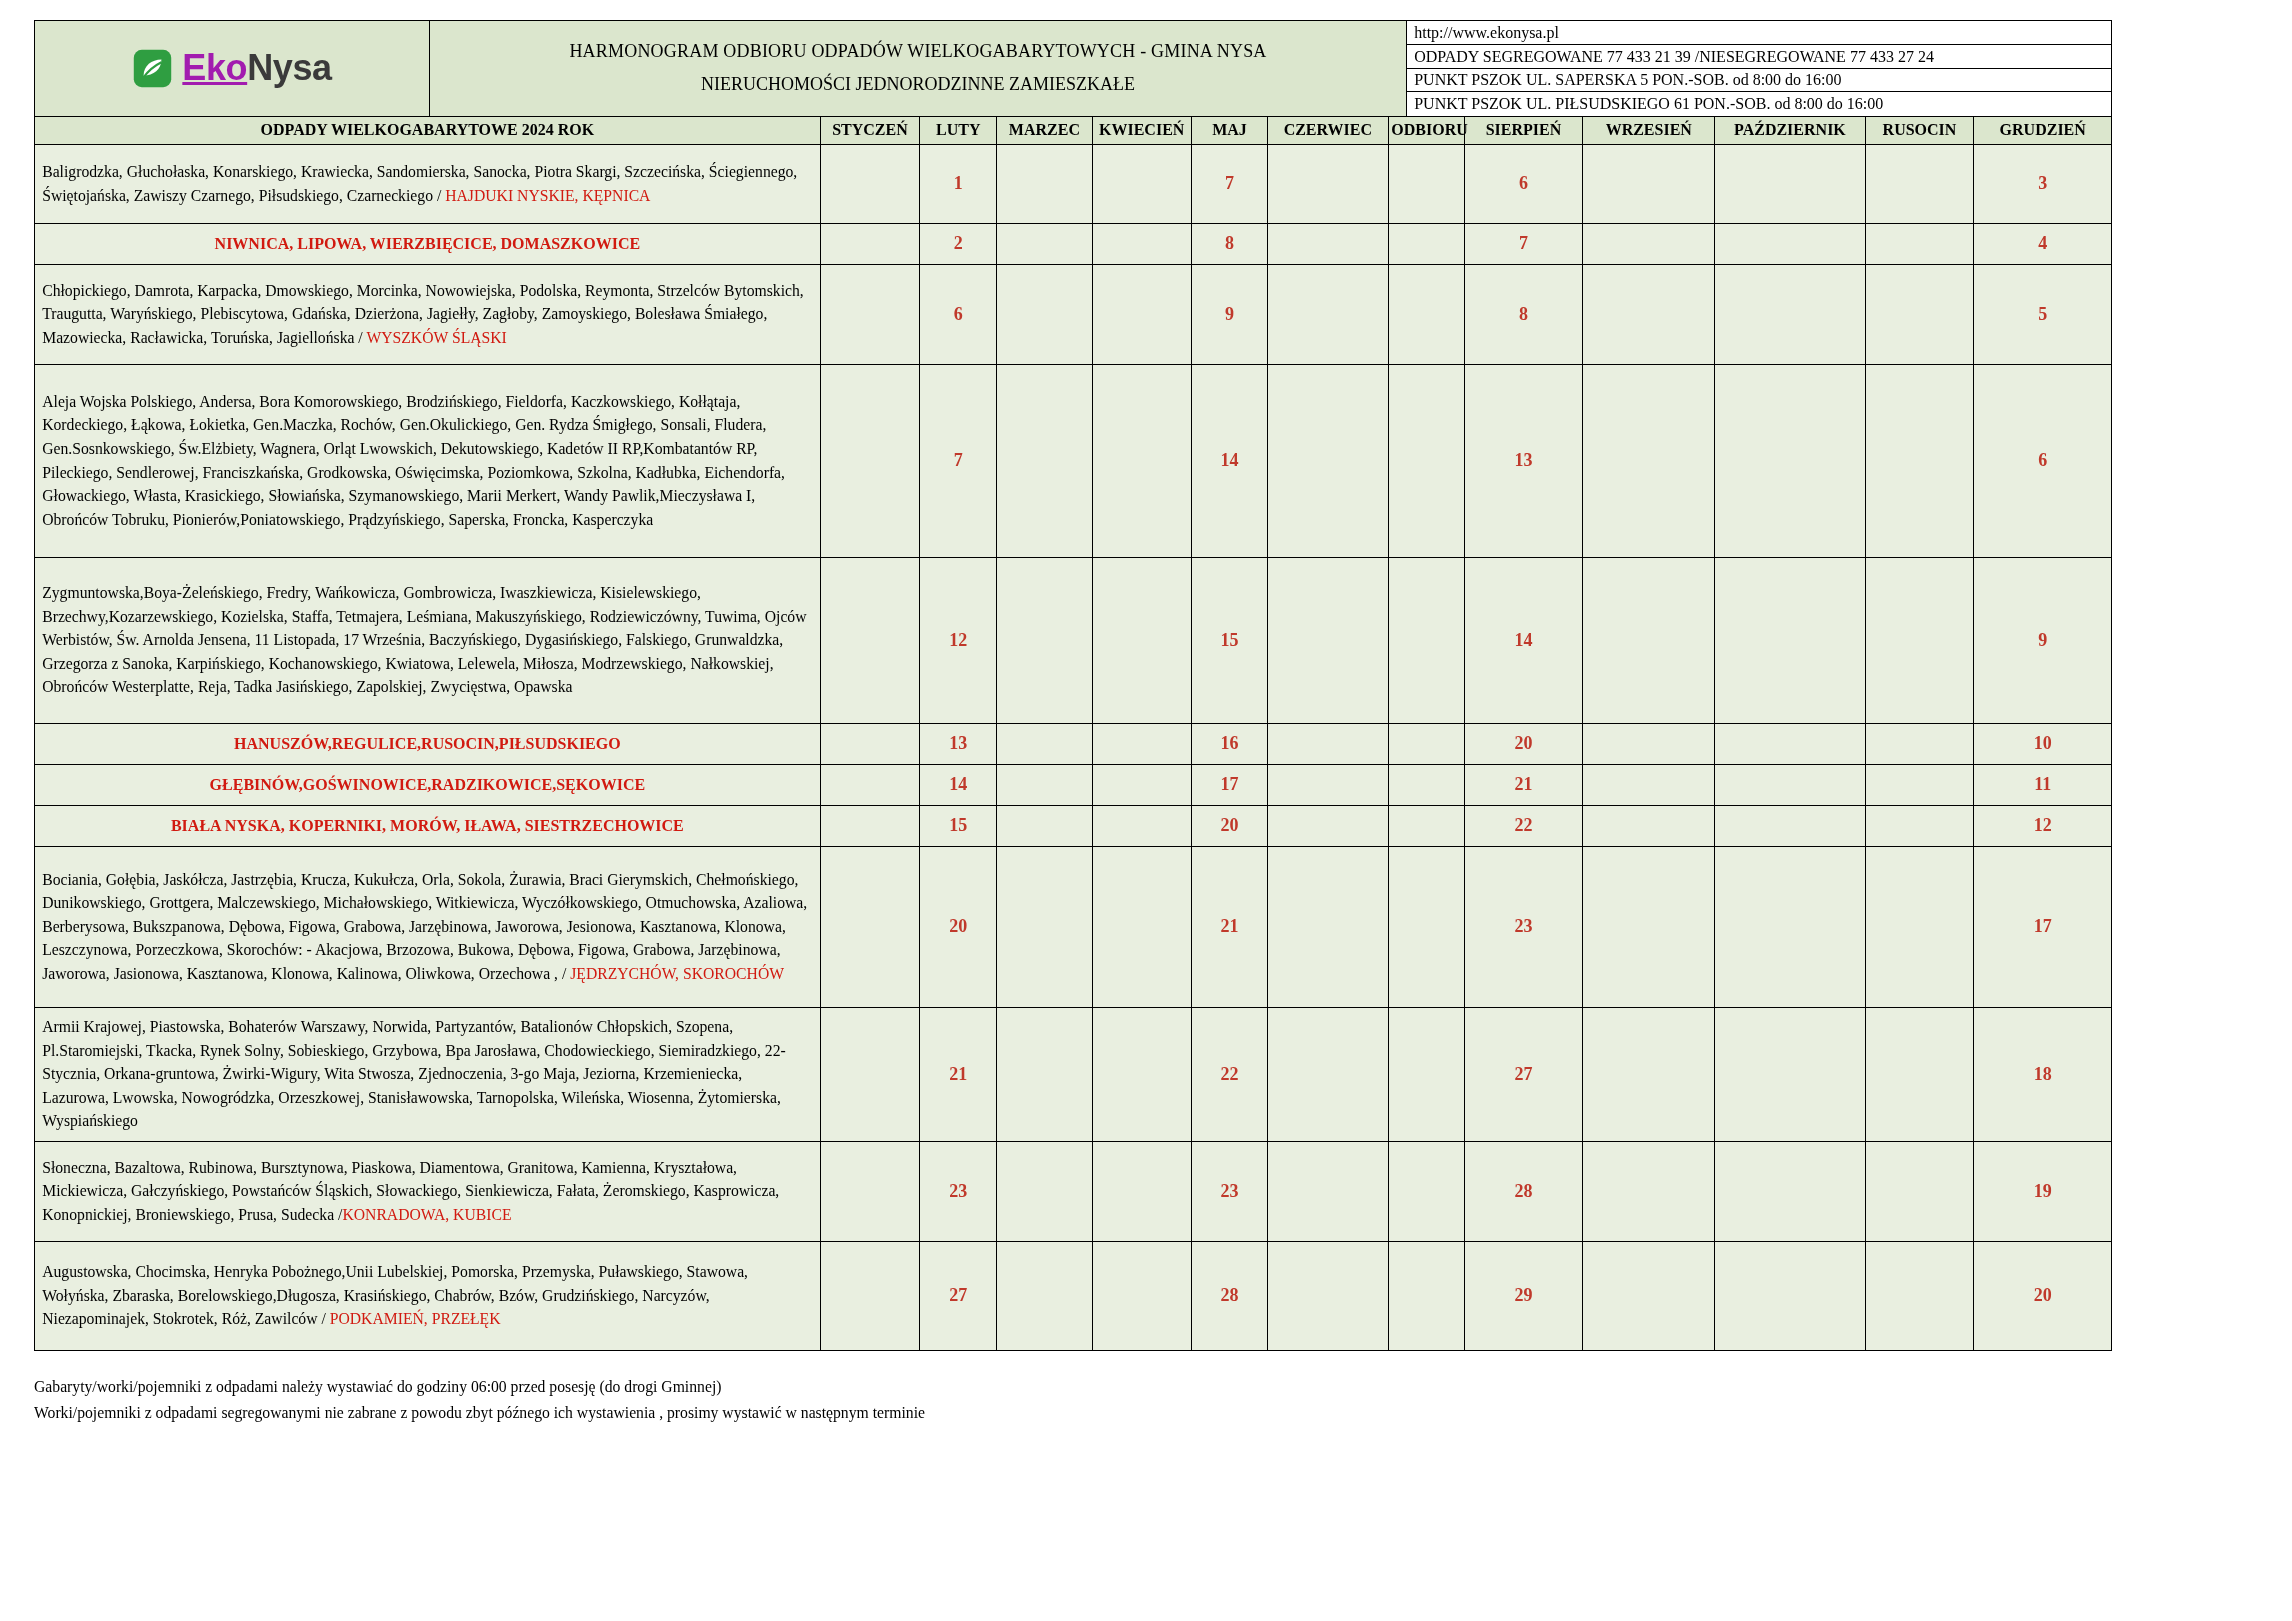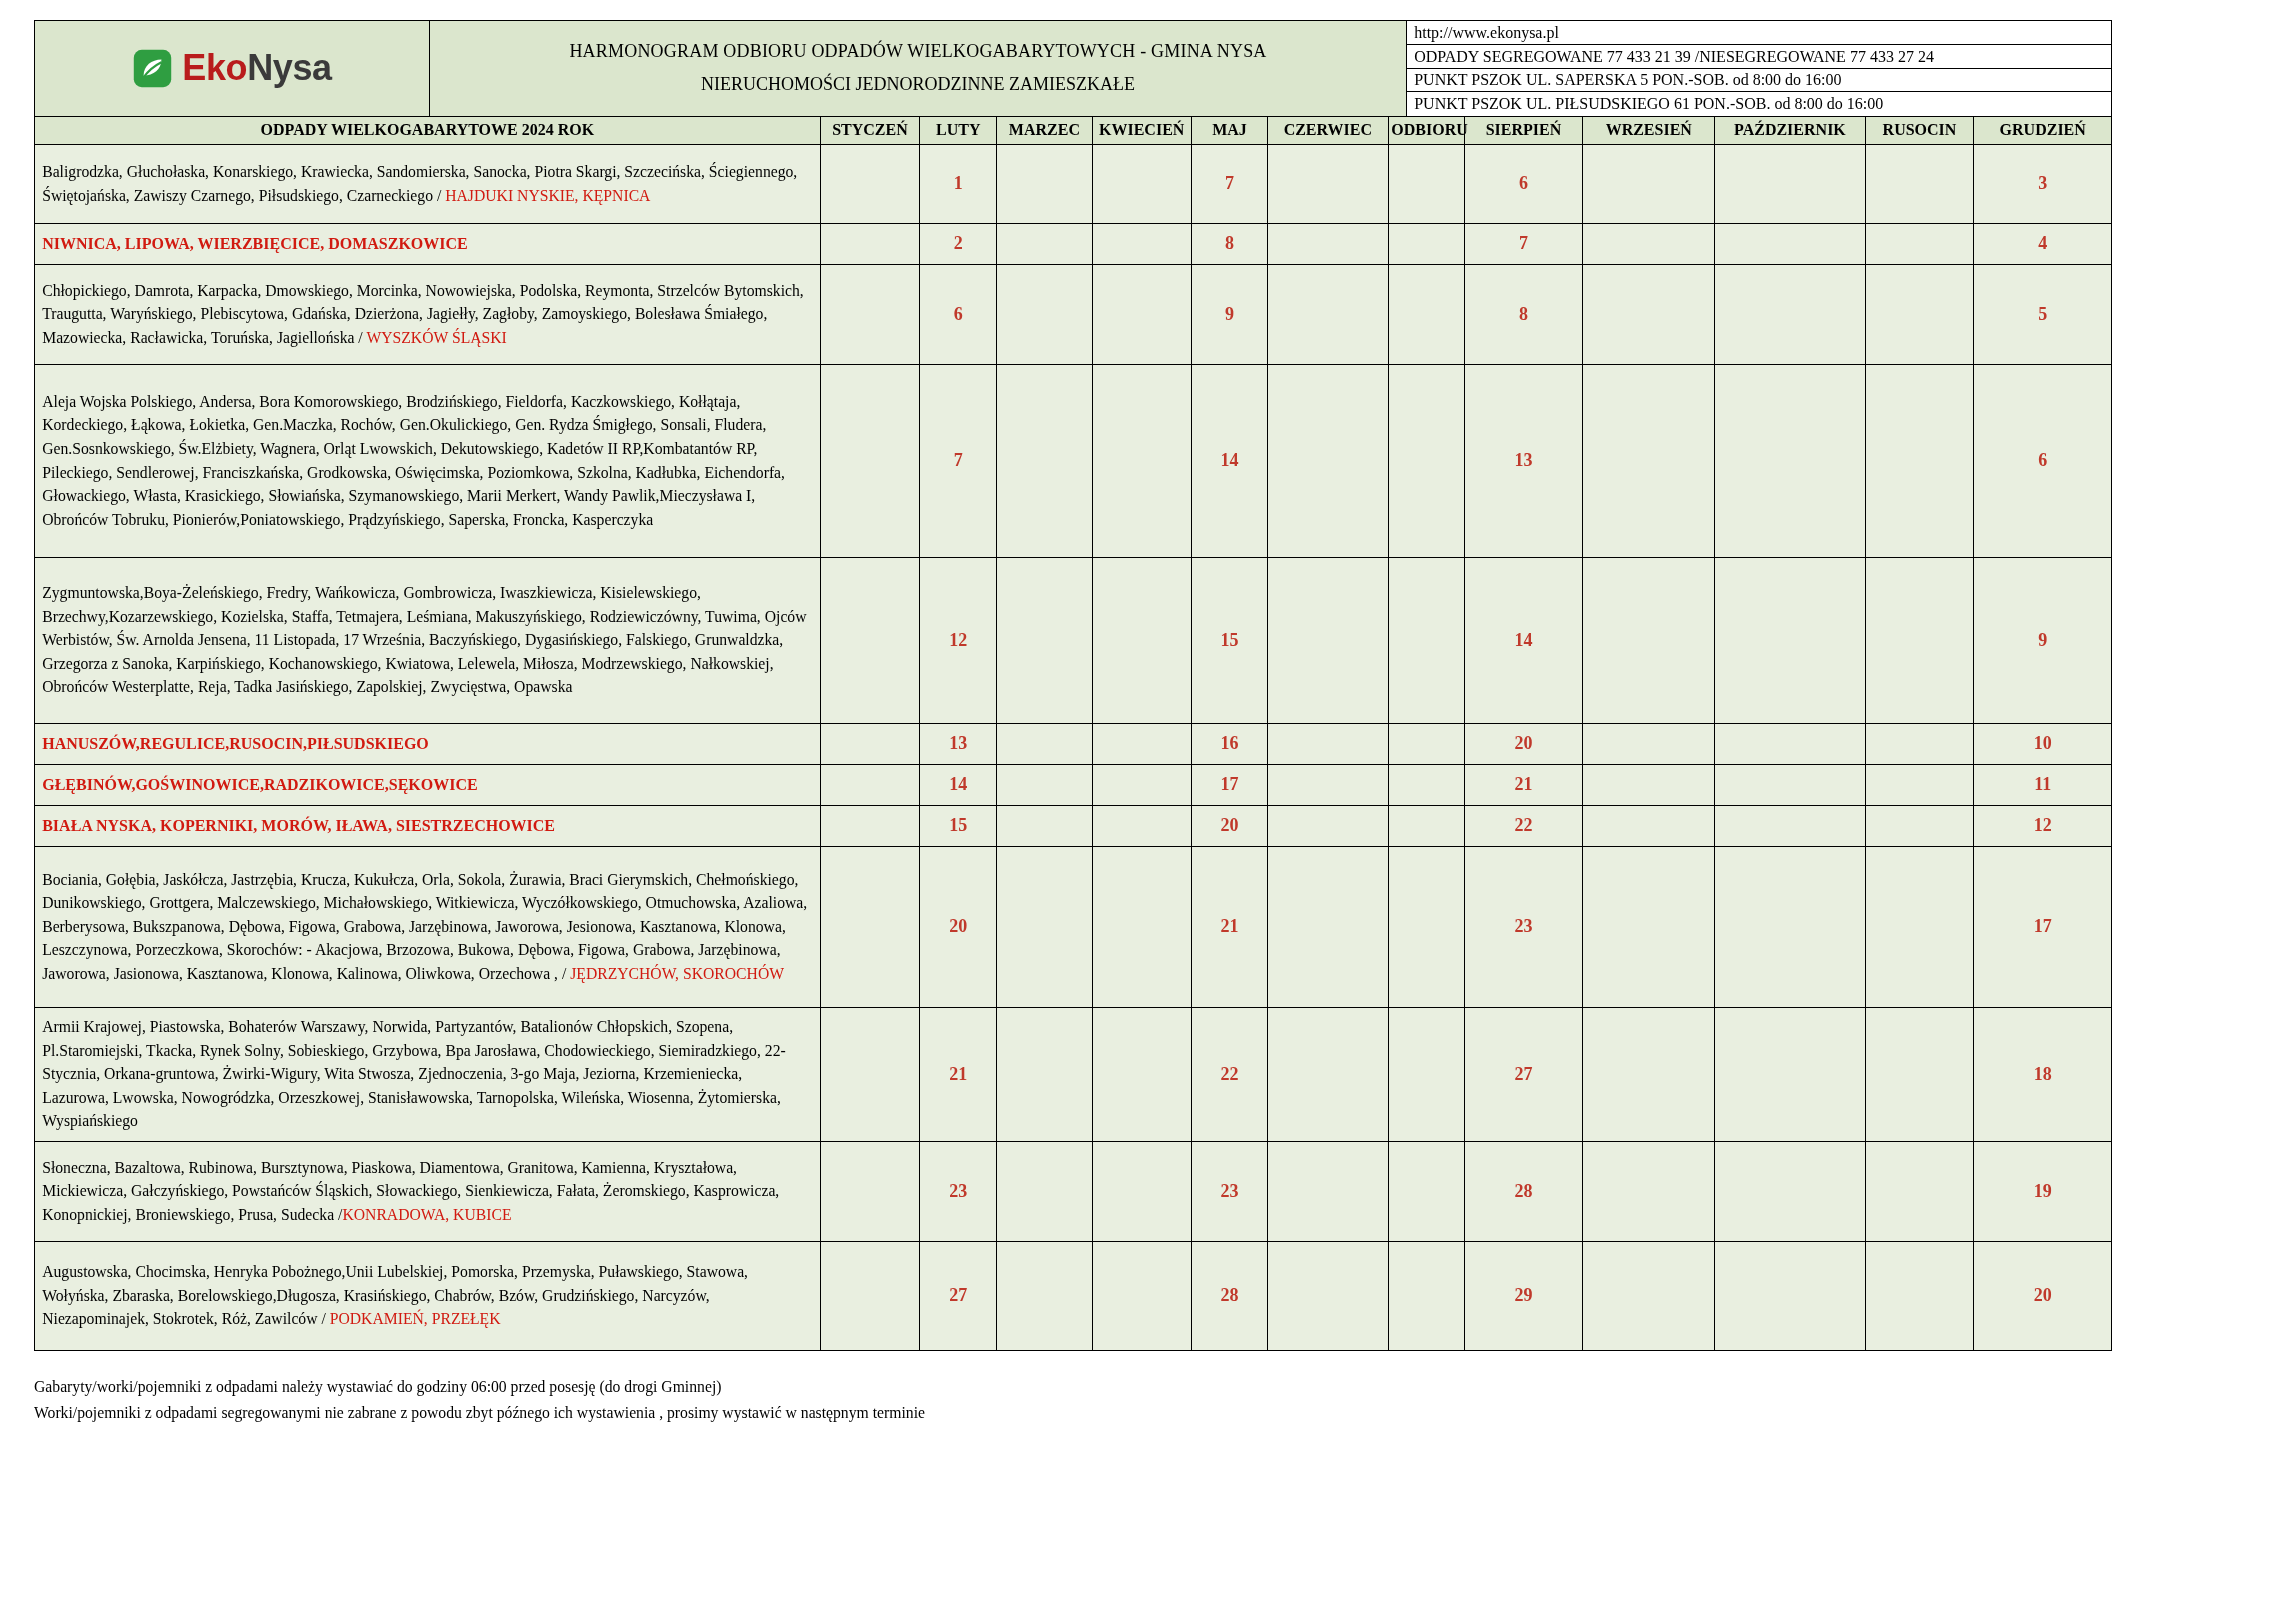--- a/index.html
+++ b/index.html
@@ -80,21 +80,21 @@
     height: 41px;
     position: relative;
   }
   .logo-text {
     font-family: "Liberation Sans", sans-serif;
     font-size: 36px;
     font-weight: bold;
     color: #3a3a3a;
     letter-spacing: -0.4px;
   }
-  .logo-text .eko { color: #b91c1c; }
+  .logo-text .eko { color: #a21caf; text-decoration: underline; }
 
   
   .sched {
     width: 100%;
     border-collapse: collapse;
     table-layout: fixed;
     margin-top: -0.9px;
   }
   .sched th, .sched td {
     border: 0.9px solid #000;
@@ -120,20 +120,21 @@
     padding: 6.3px 7.2px 6.3px 7.2px;
     vertical-align: middle;
     text-align: left;
   }
   .sched td.streets.red-only {
     color: #d11a10;
     font-weight: bold;
     font-size: 16px;
     padding-top: 8px;
     padding-bottom: 8px;
+    text-align: center;
   }
   .sched td.streets .red {
     color: #d11a10;
   }
   .sched td.month {
     background: #e9efe0;
     text-align: center;
     vertical-align: middle;
     font-size: 18px;
     font-weight: bold;

